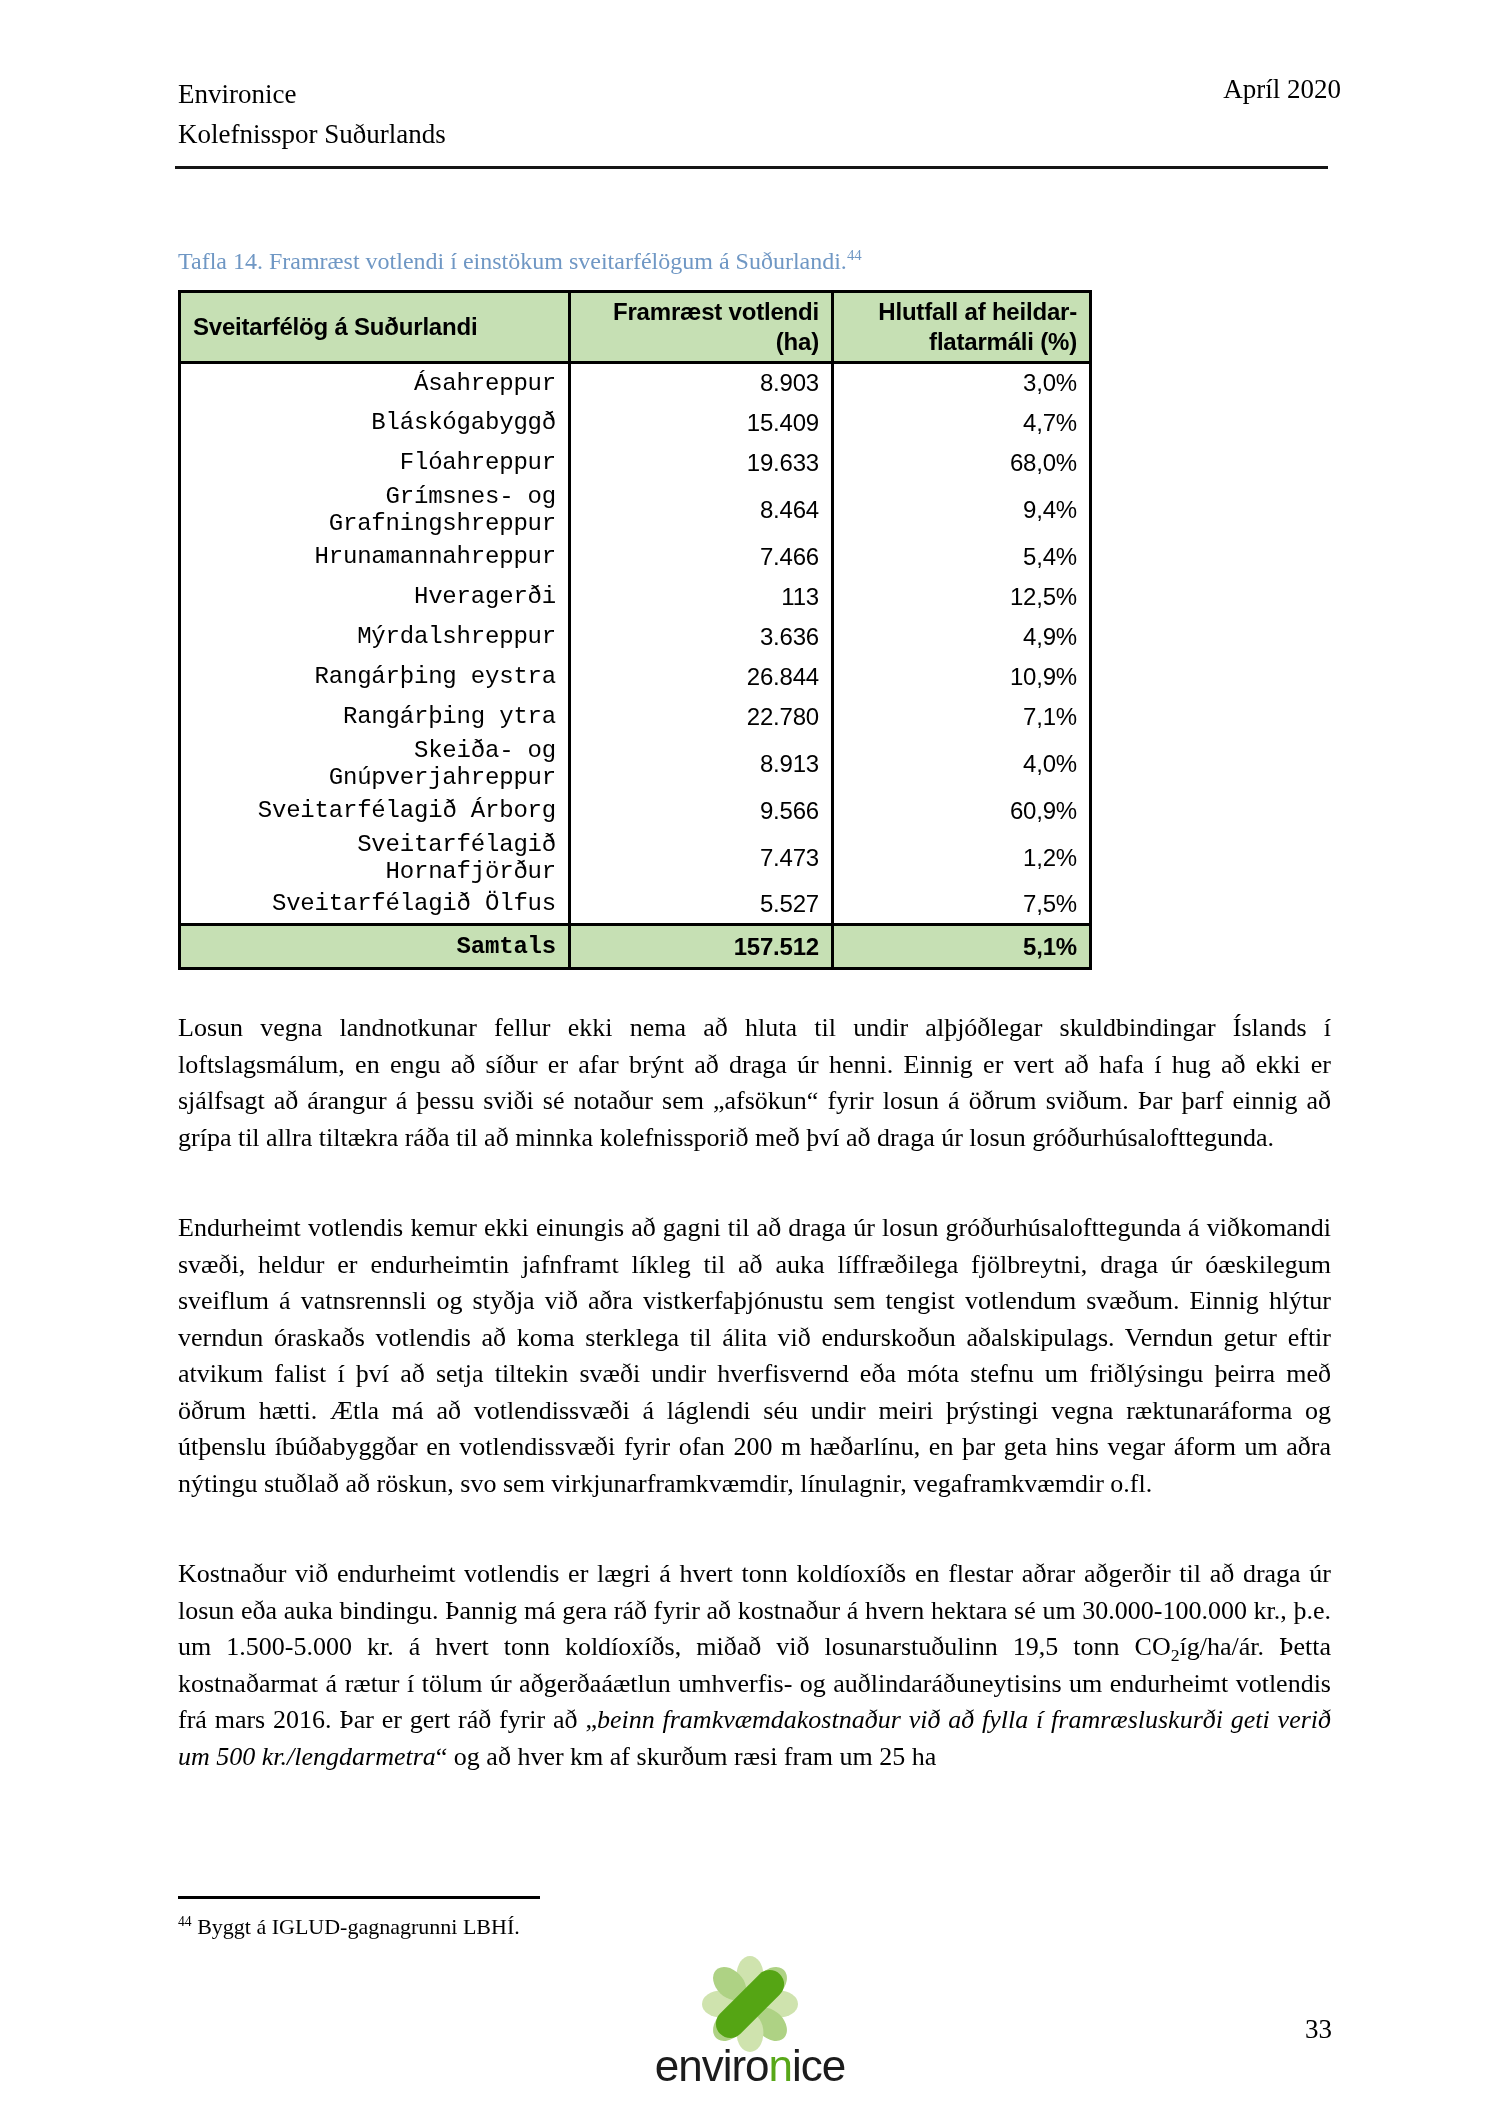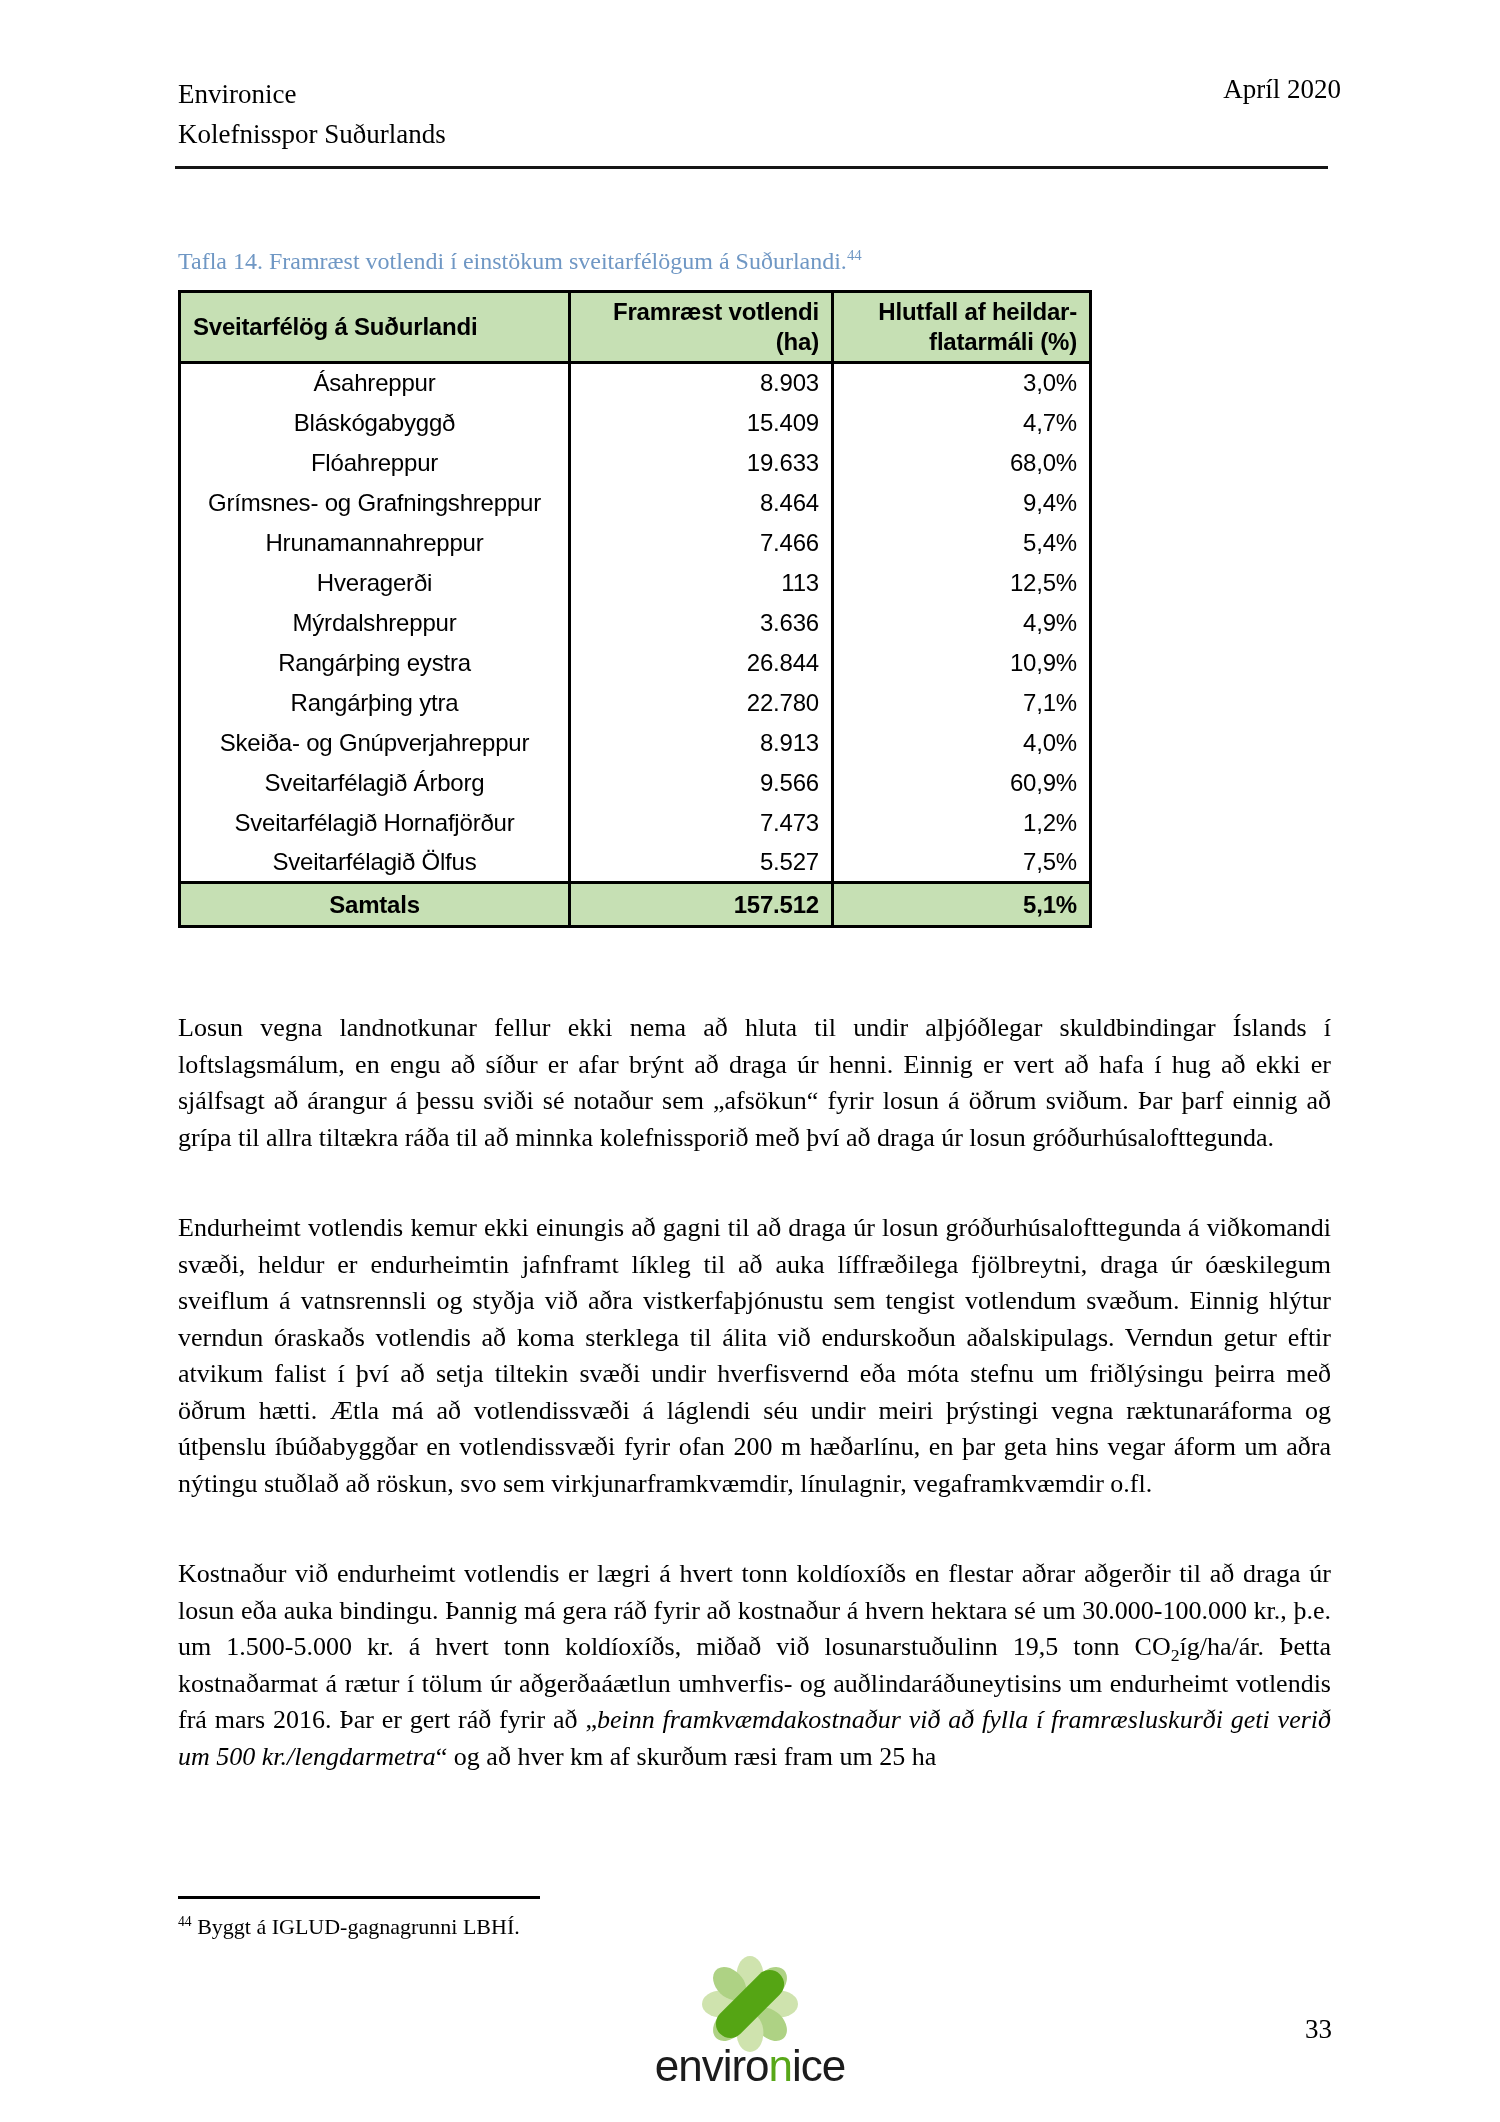--- a/index.html
+++ b/index.html
@@ -24,21 +24,21 @@
     font-family:"Liberation Sans","DejaVu Sans",sans-serif; letter-spacing:-0.2px;
     border:3px solid #000; table-layout:fixed;
   }
   .data-table th, .data-table td { border-left:3px solid #000; border-right:3px solid #000; }
   .data-table thead th {
     background:var(--header-green); border-bottom:3px solid #000;
     font-size:24px; font-weight:bold; height:68px; padding:4px 12px; line-height:30px;
   }
   .h-left{ text-align:left; } .h-center{ text-align:right; } .h-right{ text-align:right; }
   .data-table tbody td { height:40px; font-size:24px; padding:0 12px; }
-  .c-name{ text-align:center; } .c-num{ text-align:right; }
+  .c-name{ text-align:right;font-family:Liberation Mono, monospace; } .c-num{ text-align:right; }
   .data-table tr.total td {
     background:var(--header-green); border-top:3px solid #000; border-bottom:3px solid #000;
     font-weight:bold; height:44px;
   }
 
   .body-text { position:absolute; left:178px; top:1010px; width:1153px;
     font-size:26px; line-height:36.5px; text-align:justify; }
   .body-text p { margin:0 0 54px 0; }
   .body-text sub { font-size:0.68em; line-height:0; }
   .body-text i { font-style:italic; }

